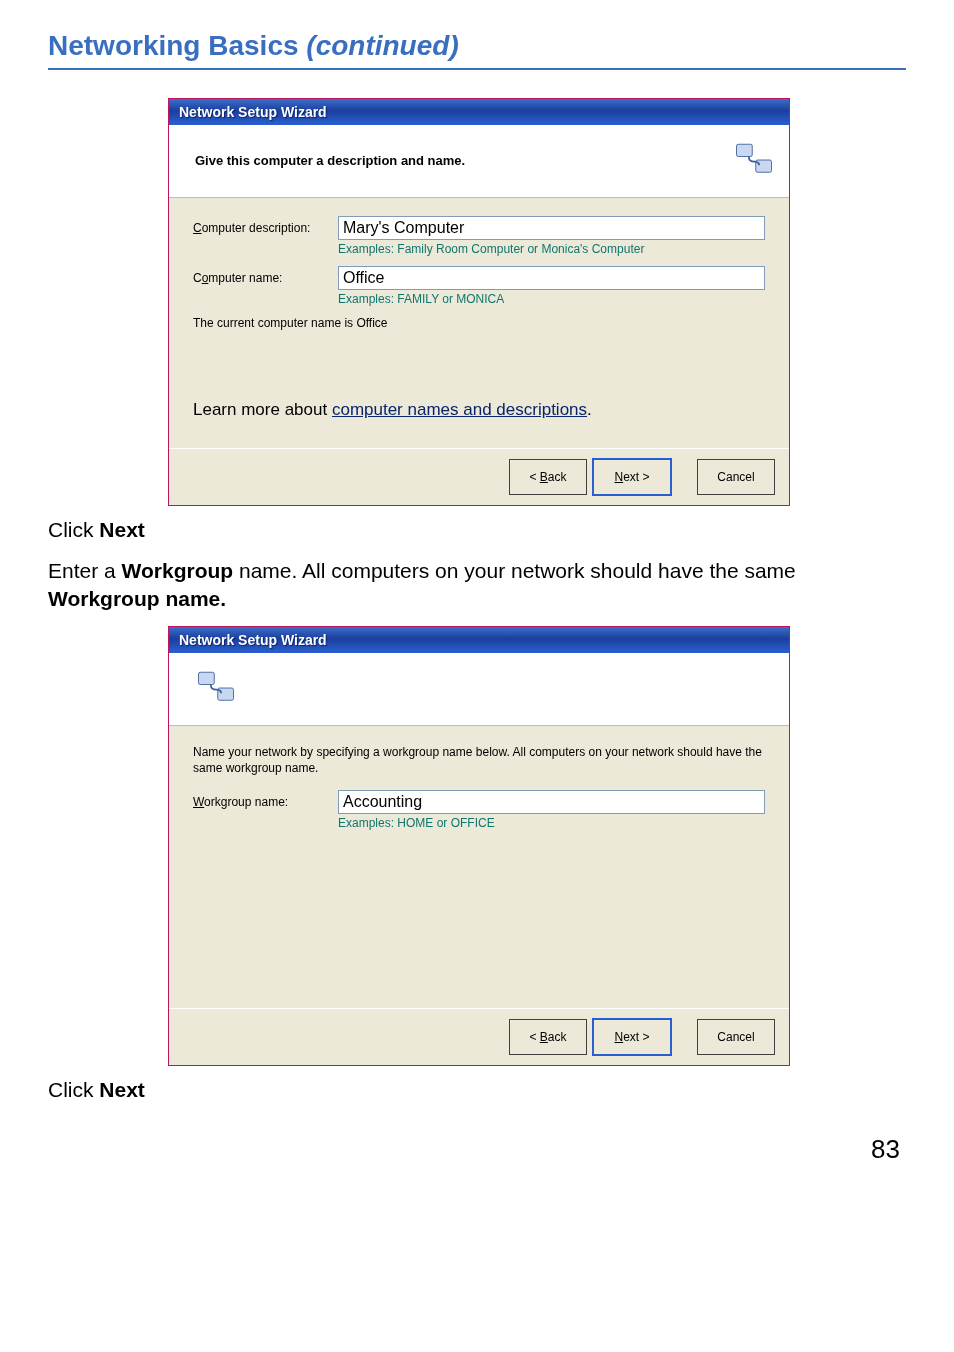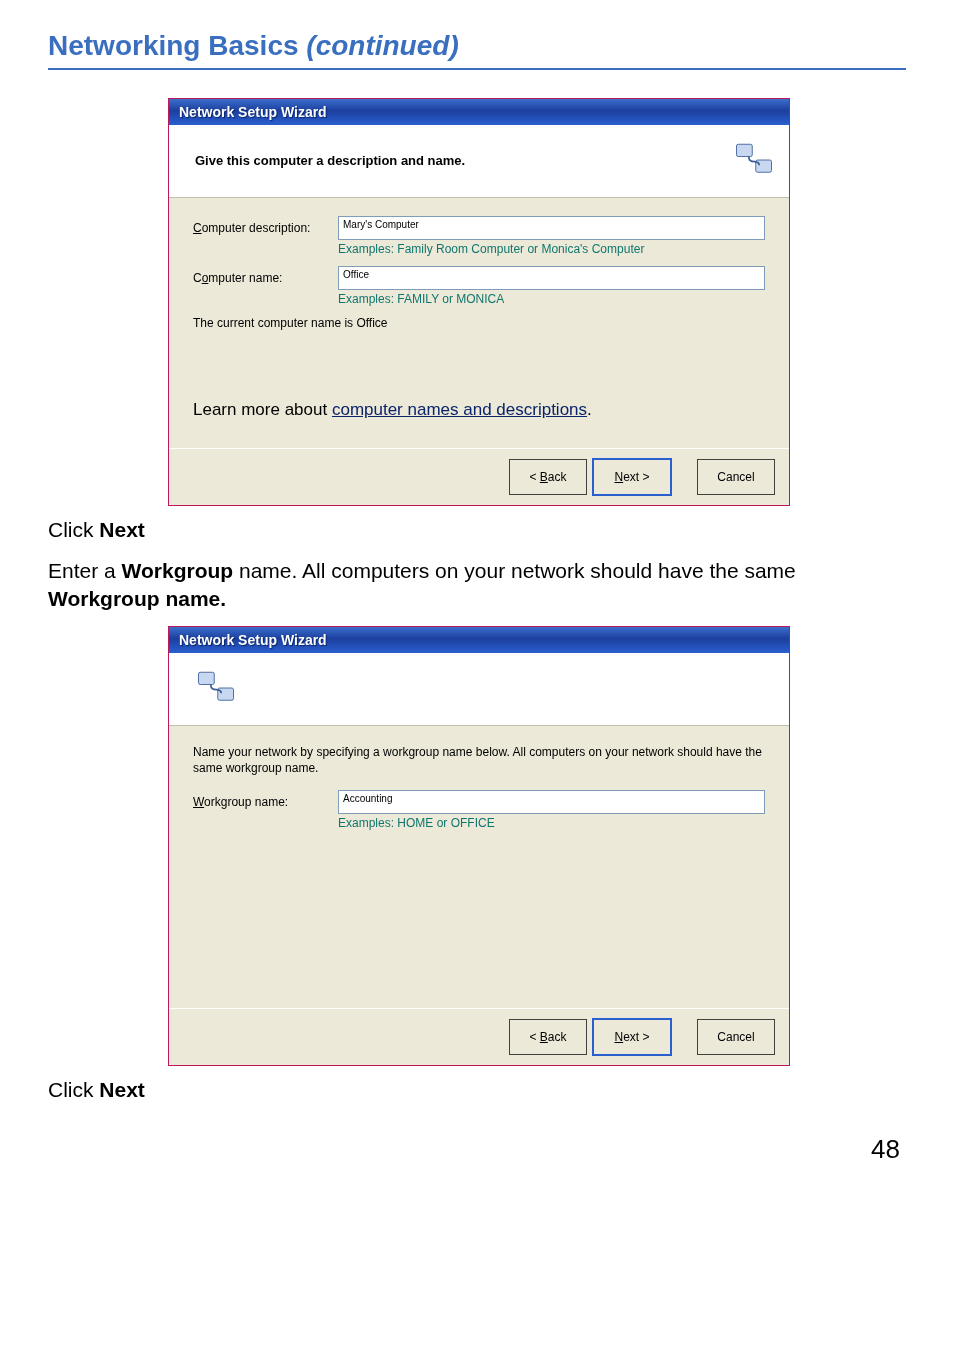--- a/index.html
+++ b/index.html
@@ -89,21 +89,21 @@
     width: 145px;
     font-size: 12px;
     color: #000;
   }
   .label-col .u { text-decoration: underline; }
   .input {
     flex: 1;
     border: 1px solid #7f9db9;
     background: #fff;
     padding: 2px 4px;
-    font-size: 10px;
+    font-size: 16px;
     height: 18px;
   }
   .example {
     margin-left: 145px;
     font-size: 12px;
     color: #0f766e;
     margin-bottom: 10px;
   }
   .current {
     font-size: 12px;
@@ -229,14 +229,14 @@
       <button class="btn default"><span class="u">N</span><span>ext &gt;</span></button>
       <span style="width:14px"></span>
       <button class="btn">Cancel</button>
     </div>
   </div>
 
   <div class="body-text">
     <span>Click </span><span class="b">Next</span>
   </div>
 
-  <div class="page-num">48</div>
+  <div class="page-num">83</div>
 </div>
 
 </body></html>

